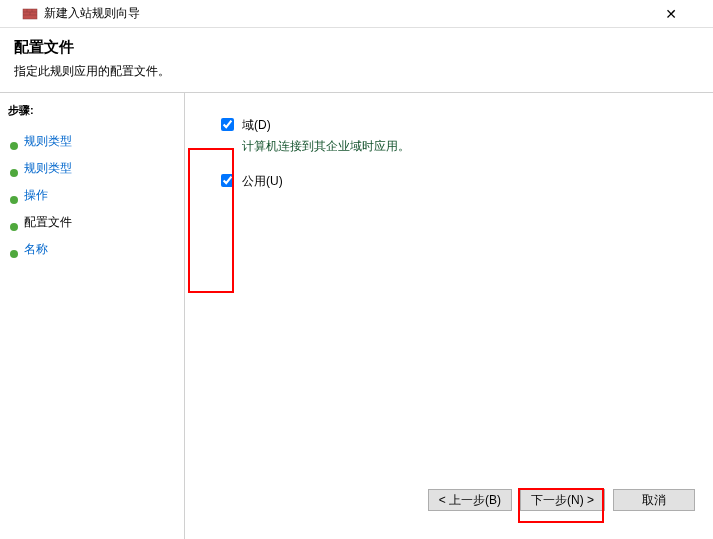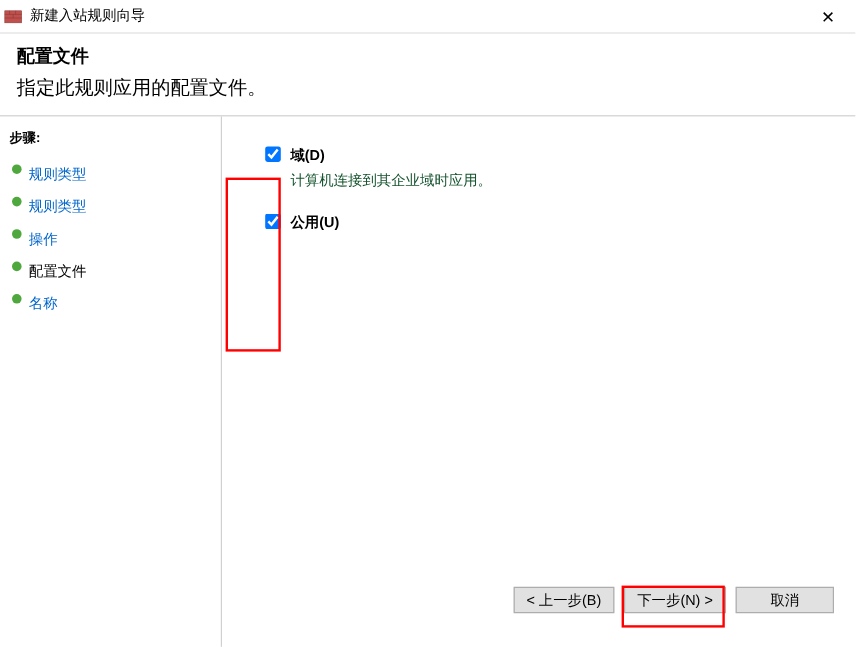--- a/index.html
+++ b/index.html
@@ -9,59 +9,59 @@
       background: #fff;
       width: 713px;
       height: 539px;
       overflow: hidden;
       position: relative;
     }
     .titlebar {
       height: 28px;
       display: flex;
       align-items: center;
-      padding: 0 3px;
+      padding: 0 22px;
       border-bottom: 1px solid #e0e0e0;
       background: #fff;
     }
     .titlebar .icon {
       width: 16px; height: 16px;
       margin-right: 6px;
       display: flex; align-items: center; justify-content: center;
     }
     .titlebar .title { flex: 1; font-size: 12px; color: #000; }
     .titlebar .close {
       width: 40px; height: 28px;
       display: flex; align-items: center; justify-content: center;
       font-size: 14px; cursor: pointer;
     }
     .header {
       padding: 10px 14px 12px 14px;
       border-bottom: 1px solid #d0d0d0;
     }
     .header h1 { font-size: 15px; font-weight: bold; margin-bottom: 6px; }
-    .header p { font-size: 16px; color: #000; }
+    .header p { font-size: 12px; color: #000; }
     .content {
       display: flex;
       height: calc(539px - 28px - 58px);
     }
     .sidebar {
       width: 185px;
       border-right: 1px solid #d0d0d0;
       padding: 10px 8px;
     }
     .sidebar .steps-label {
       font-weight: bold;
       font-size: 11px;
       margin-bottom: 10px;
       color: #000;
     }
     .sidebar .step {
       display: flex;
-      align-items: flex-start;
+      align-items: flex-end;
       padding: 5px 2px;
       color: #0066cc;
       cursor: pointer;
       font-size: 12px;
       font-family: Liberation Mono, monospace;
     }
     .sidebar .step .bullet {
       width: 8px; height: 8px;
       background: #4fa83d;
       border-radius: 50%;
@@ -82,21 +82,21 @@
     .checkbox-row label {
       display: flex;
       align-items: flex-start;
       font-size: 12px;
     }
     .checkbox-row input[type="checkbox"] {
       margin-right: 8px;
       margin-top: 1px;
       width: 13px; height: 13px;
     }
-    .checkbox-row .cb-label { font-weight: bold; }
+    .checkbox-row .cb-label { font-weight: normal; }
     .checkbox-row .cb-desc {
       font-size: 12px;
       color: #14532d;
       margin-left: 21px;
       margin-top: 4px;
     }
     .highlight-red-1 {
       position: absolute;
       border: 2px solid #ff0000;
       pointer-events: none;

